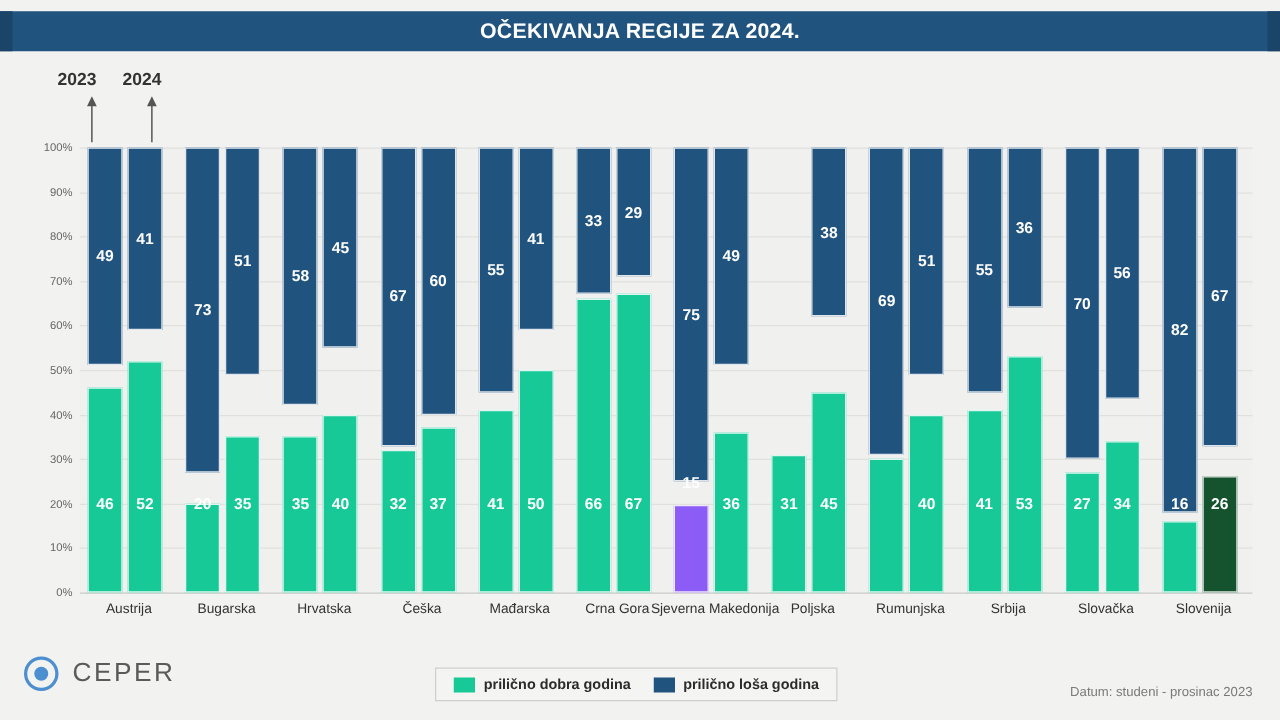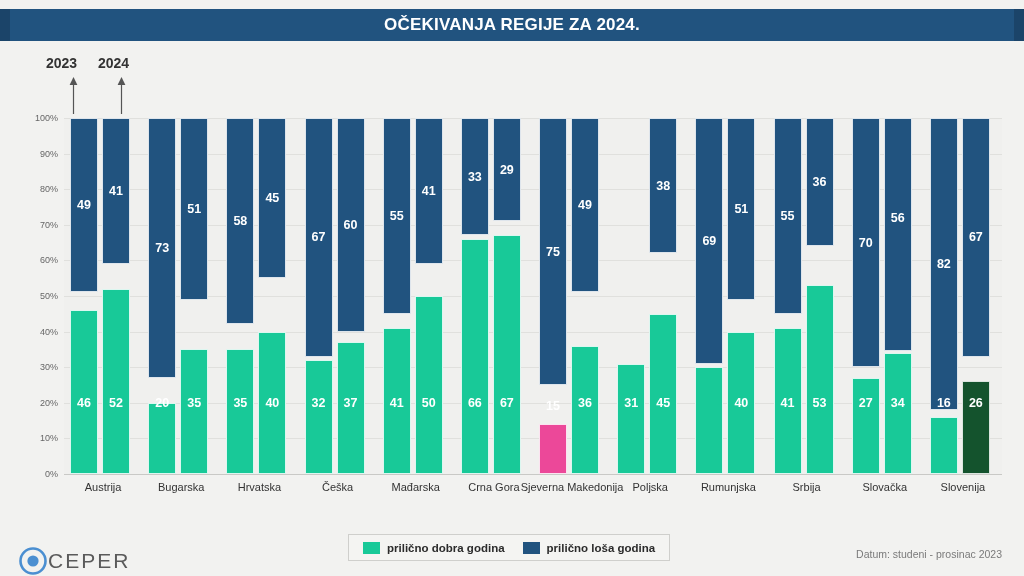--- a/index.html
+++ b/index.html
@@ -121,22 +121,22 @@
     display: flex; align-items: center;
     padding: 0 14px;
     gap: 18px;
   }
   .legend-item { display: flex; align-items: center; gap: 7px; }
   .legend-swatch { width: 17px; height: 12px; display: inline-block; }
   .legend-text { font-size: 11.5px; color: #2b2b2b; font-weight: bold; white-space: nowrap; }
 
   
   #brand {
-    position: absolute; left: 18px; top: 546px;
-    display: flex; align-items: center; 
+    position: absolute; left: 18px; top: 524px;
+    display: flex; align-items: center; gap: 10px;
   }
   #brand-name {
     font-size: 21px; color: #5a5a5a; letter-spacing: 2px;
   }
   #date-note {
     position: absolute; right: 22px; top: 548px;
     font-size: 10.5px; color: #7a7a7a; white-space: nowrap;
   }
 </style>
 </head>
@@ -299,21 +299,21 @@
             <span class="bar-value" style="top: 160.52px;">67</span>
           </div>
         </div>
       </div>
       <div class="xlabel" style="left: 369.917px; text-align: center;">Crna Gora</div>
       <div class="group" style="left: 469px; width: 78.1667px;">
         <div class="bar-slot s1">
           <div class="bar neg" style="height: 267px; background: rgb(33, 83, 127);">
             <span class="bar-value" style="top: 126.5px;">75</span>
           </div>
-          <div class="bar pos" style="height: 50px; background: #ec4899;">
+          <div class="bar pos" style="height: 70px; background: #8b5cf6;">
             <span class="bar-value" style="top: -24.6px;">15</span>
           </div>
         </div>
         <div class="bar-slot s2">
           <div class="bar neg" style="height: 174.44px; background: rgb(33, 83, 127);">
             <span class="bar-value" style="top: 80.22px;">49</span>
           </div>
           <div class="bar pos" style="height: 128.16px; background: rgb(24, 201, 152);">
             <span class="bar-value" style="top: 50.16px;">36</span>
           </div>
@@ -377,21 +377,21 @@
       <div class="group" style="left: 781.667px; width: 78.1667px;">
         <div class="bar-slot s1">
           <div class="bar neg" style="height: 249.2px; background: rgb(33, 83, 127);">
             <span class="bar-value" style="top: 117.6px;">70</span>
           </div>
           <div class="bar pos" style="height: 96.12px; background: rgb(24, 201, 152);">
             <span class="bar-value" style="top: 18.12px;">27</span>
           </div>
         </div>
         <div class="bar-slot s2">
-          <div class="bar neg" style="height: 233px; background: rgb(33, 83, 127); padding-left: 16px;">
+          <div class="bar neg" style="height: 201px; background: rgb(33, 83, 127); padding-left: 16px;">
             <span class="bar-value" style="top: 92.68px;">56</span>
           </div>
           <div class="bar pos" style="height: 121.04px; background: rgb(24, 201, 152);">
             <span class="bar-value" style="top: 43.04px;">34</span>
           </div>
         </div>
       </div>
       <div class="xlabel" style="left: 760.75px;">Slovačka</div>
       <div class="group" style="left: 859.833px; width: 78.1667px;">
         <div class="bar-slot s1">

